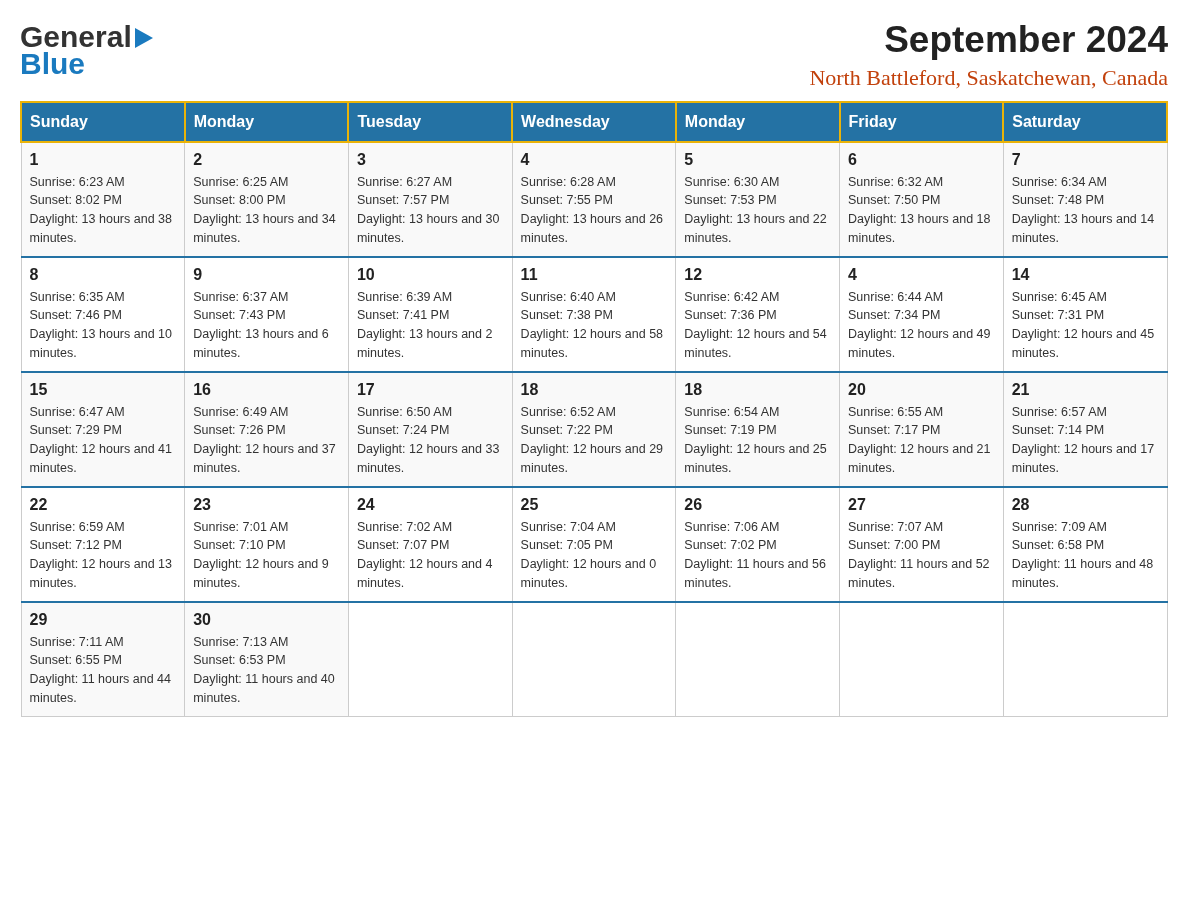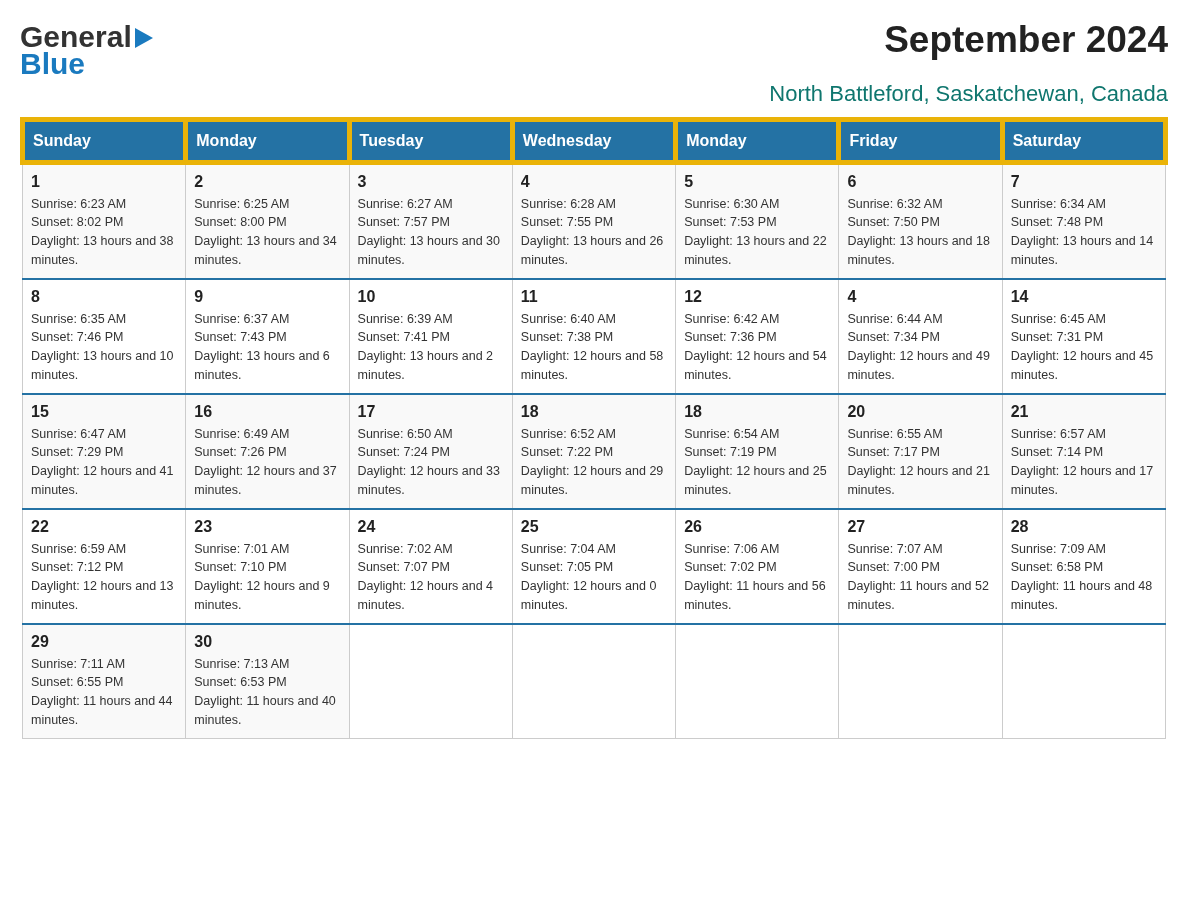--- a/index.html
+++ b/index.html
@@ -24,36 +24,37 @@
       text-align: right;
     }
     .month-title {
       font-size: 37px;
       font-weight: bold;
       color: #222;
       line-height: 1.1;
     }
     .location-title {
       font-size: 22px;
-      color: #0f766e;
-      margin-top: 20px;
+      color: #c2410c;
+      margin-top: 4px;
+      font-family: Liberation Serif, serif;
     }
     .calendar {
       width: 100%;
       border-collapse: collapse;
       margin-top: 10px;
     }
     .calendar th {
       background: #2472a4;
       color: #fff;
       padding: 10px 8px;
       font-size: 16px;
       font-weight: bold;
       text-align: left;
-      border: 5px solid #eab308;
+      border: 2px solid #eab308;
     }
     .calendar td {
       vertical-align: top;
       padding: 8px;
       border: 1px solid #ccc;
       width: 14.28%;
       font-size: 13px;
       min-height: 90px;
     }
     .calendar tr:nth-child(odd) td {

